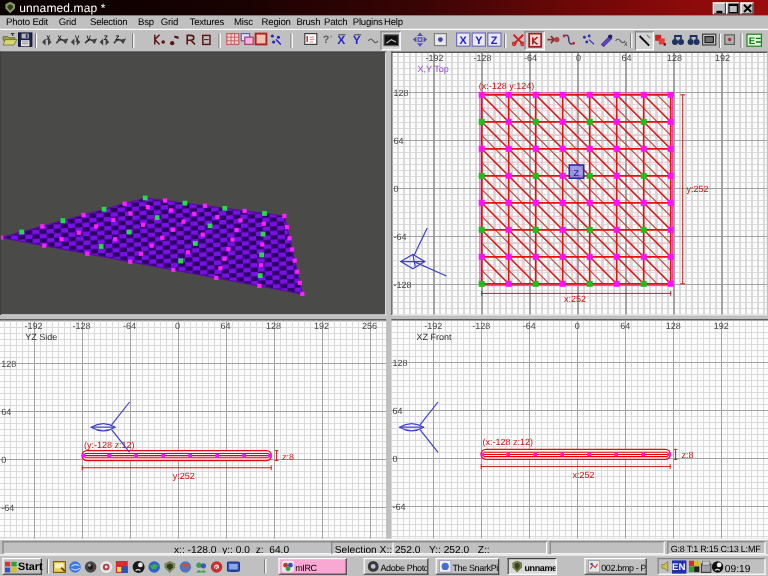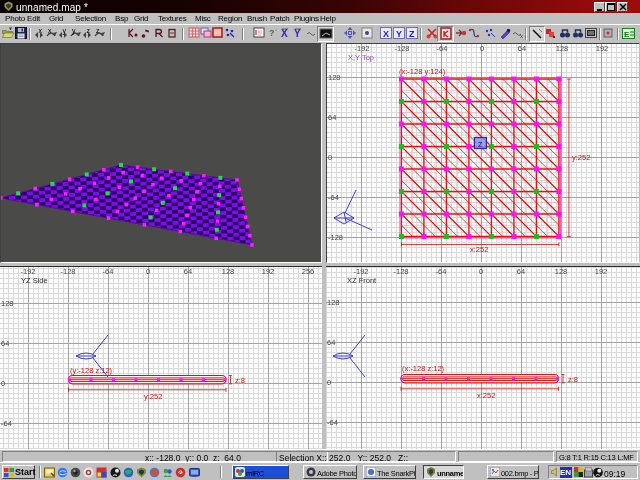--- a/index.html
+++ b/index.html
@@ -605,21 +605,21 @@
         <circle cx="5.5" cy="5.5" r="2" fill="#f0f0f0"></circle>
         <text x="4" y="8" font-size="5" fill="#802020" font-family="Liberation Sans">6</text>
       </svg>
 <svg class="abs" width="11" height="11" style="left:189px;top:4px">
         <rect x="0.5" y="1.5" width="10" height="7.5" rx="1" fill="#3858c0" stroke="#203080"></rect>
         <rect x="2" y="3" width="7" height="4.5" fill="#88a8e8"></rect>
         <path d="M3.5 9 h4" stroke="#203080"></path>
       </svg>
 <div class="abs" style="left:220px;top:3px;width:1px;height:12px;background:#808080"></div>
       <div class="abs" style="left:221px;top:3px;width:1px;height:12px;background:#fff"></div>
-<div class="abs" style="left:232px;top:2px;width:57px;height:14px;background:#1d4ed8;border-top:1px solid #fff;border-left:1px solid #fff;border-bottom:1px solid #404040;border-right:1px solid #404040;overflow:hidden">
+<div class="abs" style="left:232px;top:2px;width:57px;height:14px;background:#f9a8d4;border-top:1px solid #fff;border-left:1px solid #fff;border-bottom:1px solid #404040;border-right:1px solid #404040;overflow:hidden">
         <svg width="10" height="10" style="position:absolute;left:2px;top:1px">
           <rect width="10" height="10" rx="2" fill="#e8e8e8"></rect>
           <circle cx="3" cy="4" r="2" fill="#d03030"></circle>
           <circle cx="7" cy="4" r="2" fill="#3050c0"></circle>
           <circle cx="5" cy="7" r="2" fill="#30a040"></circle>
         </svg>
         <span class="abs" style="left:13px;top:2.5px;font-size:7.5px;letter-spacing:-0.3px;font-weight:normal;color:#000;white-space:nowrap">mIRC</span>
       </div>
 <div class="abs" style="left:303px;top:2px;width:54px;height:14px;background:#c0c0c0;border-top:1px solid #fff;border-left:1px solid #fff;border-bottom:1px solid #404040;border-right:1px solid #404040;overflow:hidden">
         <svg width="10" height="10" style="position:absolute;left:2px;top:1px">

